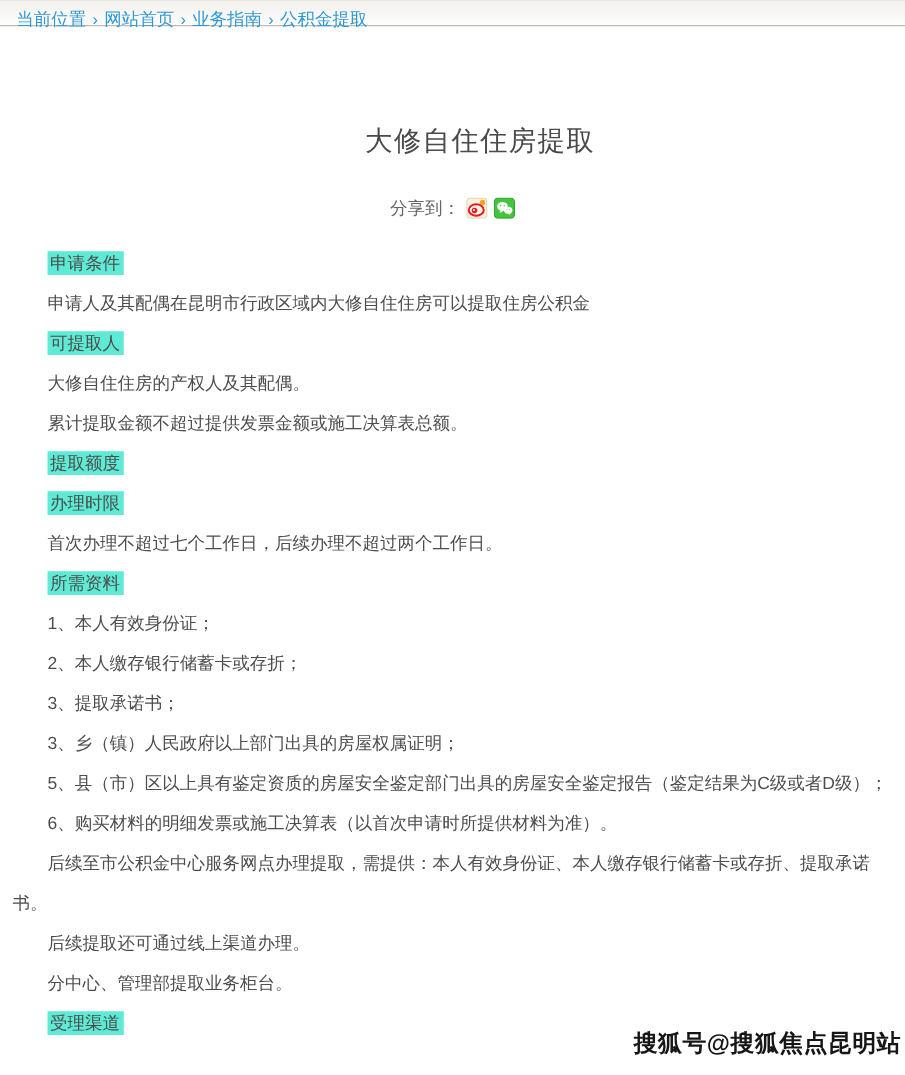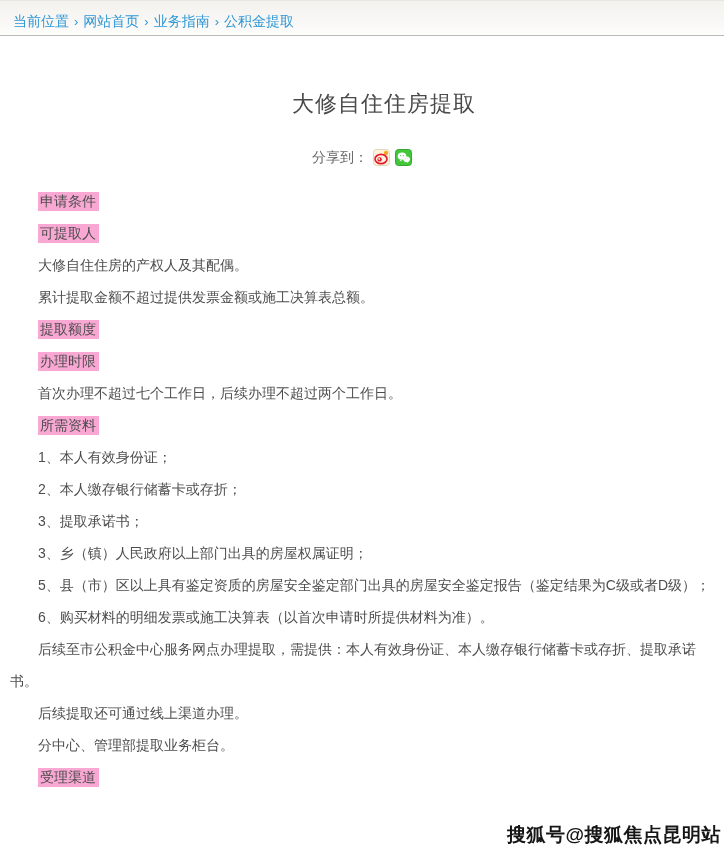--- a/index.html
+++ b/index.html
@@ -4,34 +4,34 @@
 <style>
   html,body { margin:0; padding:0; }
   body {
     width:724px; height:860px; position:relative; overflow:hidden;
     background:#ffffff;
     font-family:"Liberation Sans","DejaVu Sans",sans-serif;
   }
   
   .topbar {
     box-sizing:border-box;
-    height:36px; line-height:40px;
+    height:21px; line-height:28px;
     padding:0 13px;
     background:linear-gradient(180deg,#f3f2ee 0%,#f8f7f5 55%,#fdfdfc 100%);
     border-top:1px solid #e7e6e3;
     border-bottom:1px solid #bcbab5;
     font-size:14px;
     color:#2e97d4;
     white-space:nowrap;
   }
   .topbar a { color:#2e97d4; text-decoration:none; cursor:pointer; }
   .topbar .sep { margin:0 5px; font-size:13px; color:#2e97d4; }
   
   .page-title {
-    margin:56px 0 0 0;
+    margin:80px 0 0 0;
     text-align:center;
     font-size:22px; line-height:24px;
     font-weight:400;
     color:#4a4a4a;
     letter-spacing:1px;
     padding-left:44px;
   }
   .share-row {
     margin-top:33px;
     height:18px;
@@ -49,21 +49,21 @@
     padding:0 10px;
     font-size:14px;
     color:#4d4d4d;
   }
   .line {
     margin:0;
     line-height:32px;
     text-indent:28px;
   }
   .hl {
-    background:#f9a8d4;
+    background:#5eead4;
     padding:1px 3px 2px 2px;
   }
   
   .watermark {
     position:absolute;
     right:3px; bottom:12px;
     font-size:19px;
     font-weight:bold;
     color:#161616;
     letter-spacing:0.5px;
@@ -101,20 +101,21 @@
       <circle cx="5.6" cy="6.6" r="0.55" fill="#43c63b"></circle>
       <circle cx="8.4" cy="6.6" r="0.55" fill="#43c63b"></circle>
       <circle cx="10.6" cy="9.7" r="0.45" fill="#9ddb99"></circle>
       <circle cx="12.6" cy="9.7" r="0.45" fill="#9ddb99"></circle>
     </svg>
   </span>
 </div>
 
 <div class="body-text">
   <p class="line"><span class="hl">申请条件</span></p>
+  <p class="line">申请人及其配偶在昆明市行政区域内大修自住住房可以提取住房公积金</p>
   <p class="line"><span class="hl">可提取人</span></p>
   <p class="line">大修自住住房的产权人及其配偶。</p>
   <p class="line">累计提取金额不超过提供发票金额或施工决算表总额。</p>
   <p class="line"><span class="hl">提取额度</span></p>
   <p class="line"><span class="hl">办理时限</span></p>
   <p class="line">首次办理不超过七个工作日，后续办理不超过两个工作日。</p>
   <p class="line"><span class="hl">所需资料</span></p>
   <p class="line">1、本人有效身份证；</p>
   <p class="line">2、本人缴存银行储蓄卡或存折；</p>
   <p class="line">3、提取承诺书；</p>

